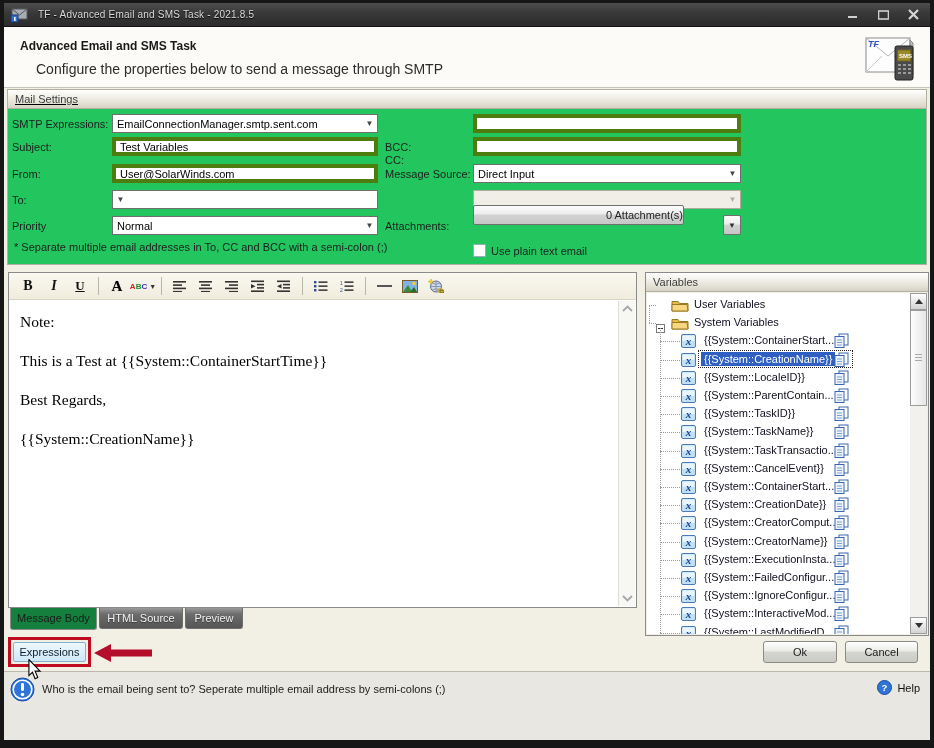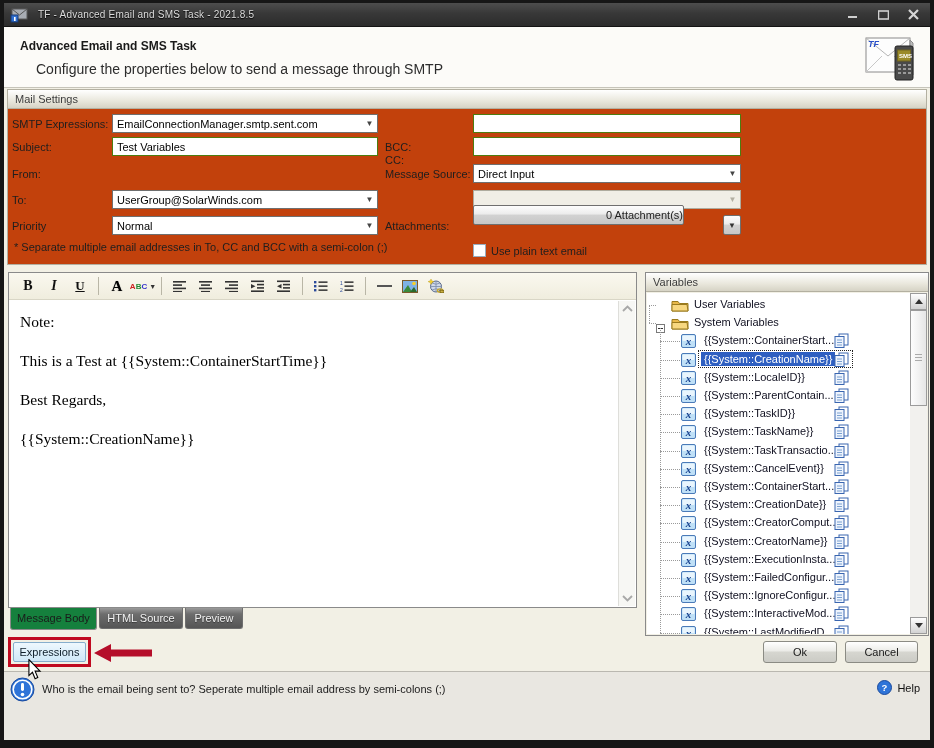--- a/index.html
+++ b/index.html
@@ -23,26 +23,26 @@
   .content { position:relative; height:713px; background:#f2f0e5; overflow:hidden; }
 
   .banner { position:absolute; left:0; top:0; width:926px; height:61px; background:#fcfbf8;
     border-bottom:1px solid #c6c4ba; }
   .banner-title { position:absolute; left:16px; top:12px; font-size:12px; font-weight:bold; color:#1a1a1a; }
   .banner-sub { position:absolute; left:32px; top:34px; font-size:14px; color:#2c2c2c; }
   .banner-icon { position:absolute; right:10px; top:3px; }
 
   
   .groupbox { position:absolute; left:3px; top:62px; width:920px; height:176px;
-    border:1px solid #b3b0a1; background:#c2410c; }
+    border:1px solid #b3b0a1; background:#22c55e;text-decoration:underline; }
   .group-head { height:19px; background:linear-gradient(#ffffff,#e9e7dc 60%,#d6d3c5);
     border-bottom:1px solid #b3b0a1; font-size:11px; color:#3d3d3d; line-height:18px; padding-left:7px; }
 
   .flabel { position:absolute; font-size:11px; color:#1e1e1e; }
-  .tinput { position:absolute; height:19px; border:1px solid #4d7c0f; background:#fff;
+  .tinput { position:absolute; height:19px; border:4px solid #4d7c0f; background:#fff;
     font-family:"Liberation Sans",sans-serif; font-size:11px; color:#000; padding:0 4px; }
   .combo { position:absolute; height:19px; border:1px solid #6f6f6f; background:#fff;
     font-size:11px; color:#000; display:flex; align-items:center; }
   .combo .ct { padding-left:4px; flex:1; white-space:nowrap; overflow:hidden; }
   .combo .ca { width:15px; text-align:center; font-size:8px; color:#444; }
   .combo.disabled { background:#f0eee6; border-color:#aeab9e; }
   .combo.disabled .ca { color:#b2afa2; }
 
   .attach-btn { position:absolute; height:20px; border:1px solid #6f6f6f; border-radius:2px;
     background:linear-gradient(#fdfdfd,#ececec 45%,#d2d2d2 50%,#c7c7c7);
@@ -205,29 +205,29 @@
     </div>
     <span class="flabel" style="left:381px;top:91px;margin-top:36px;">CC:</span>
     <input class="tinput" style="left: 469px; top: 87px; width: 268px;" value="">
 
     <span class="flabel" style="left:8px;top:114px;">Subject:</span>
     <input class="tinput" style="left: 108px; top: 110px; width: 266px;" value="Test Variables">
     <span class="flabel" style="left:381px;top:114px;">BCC:</span>
     <input class="tinput" style="left: 469px; top: 110px; width: 268px;" value="">
 
     <span class="flabel" style="left:8px;top:141px;">From:</span>
+    <input class="tinput" style="left: 108px; top: 137px; width: 266px;" value="User@SolarWinds.com">
     <span class="flabel" style="left:381px;top:141px;">Message Source:</span>
     <div class="combo" style="left:469px;top:137px;width:268px;">
       <span class="ct">Direct Input</span>
       <span class="ca">▼</span>
     </div>
 
     <span class="flabel" style="left:8px;top:167px;">To:</span>
     <div class="combo" style="left:108px;top:163px;width:266px;">
-      <span class="ct">UserGroup@SolarWinds.com</span>
       <span class="ca">▼</span>
     </div>
     <div class="combo disabled" style="left:469px;top:163px;width:268px;">
       <span class="ct"></span>
       <span class="ca">▼</span>
     </div>
 
     <span class="flabel" style="left:8px;top:193px;">Priority</span>
     <div class="combo" style="left:108px;top:189px;width:266px;">
       <span class="ct">Normal</span>

